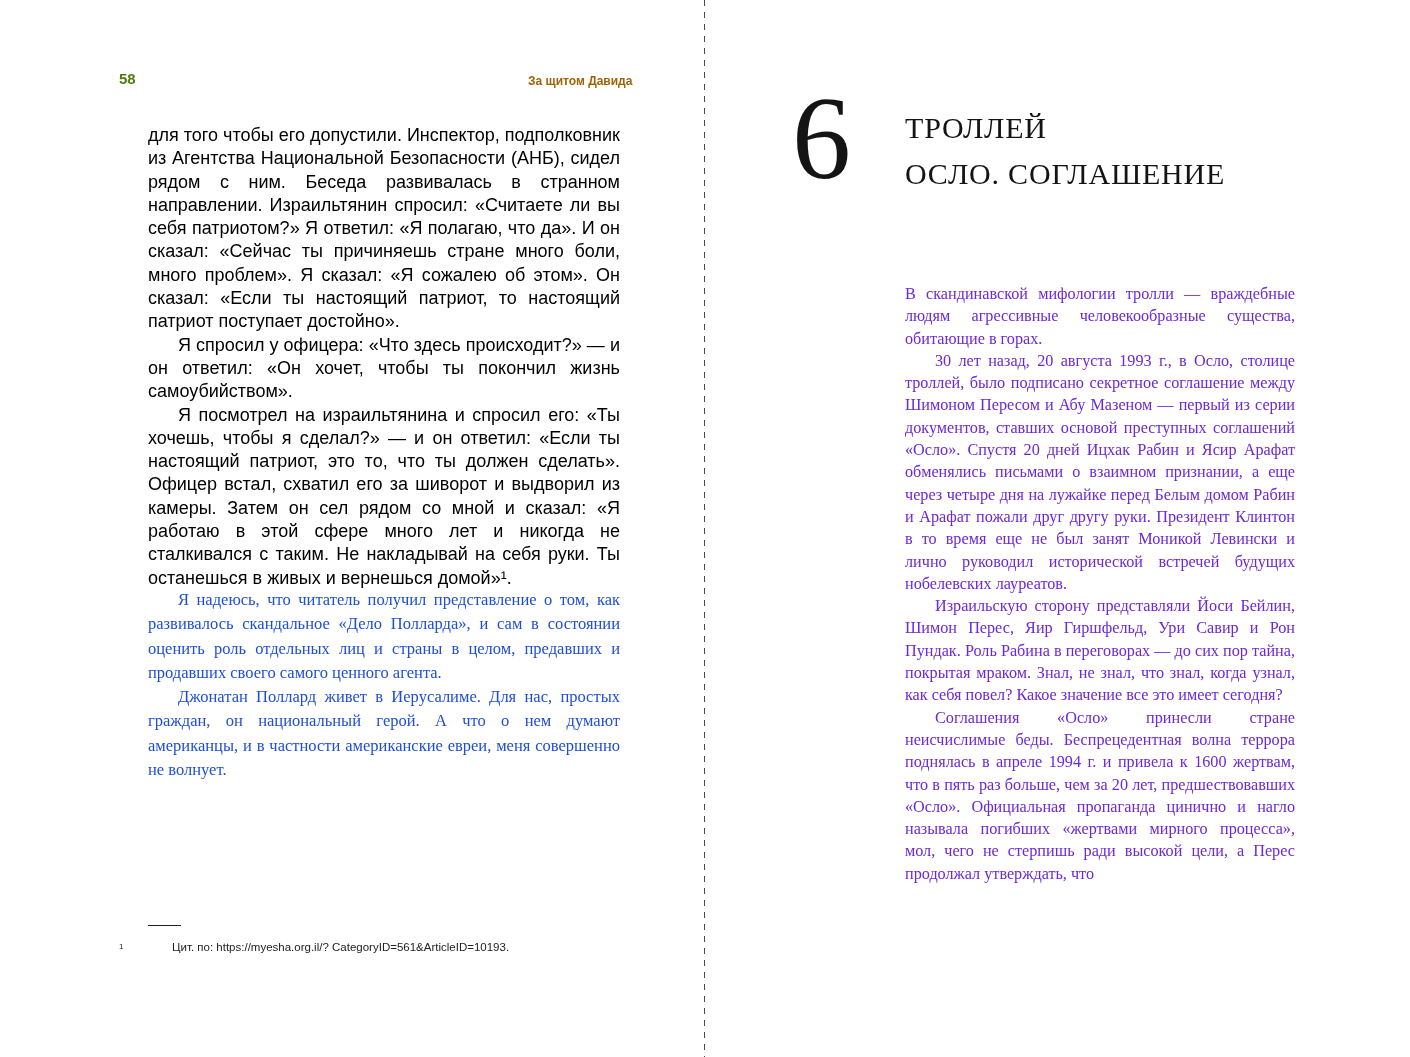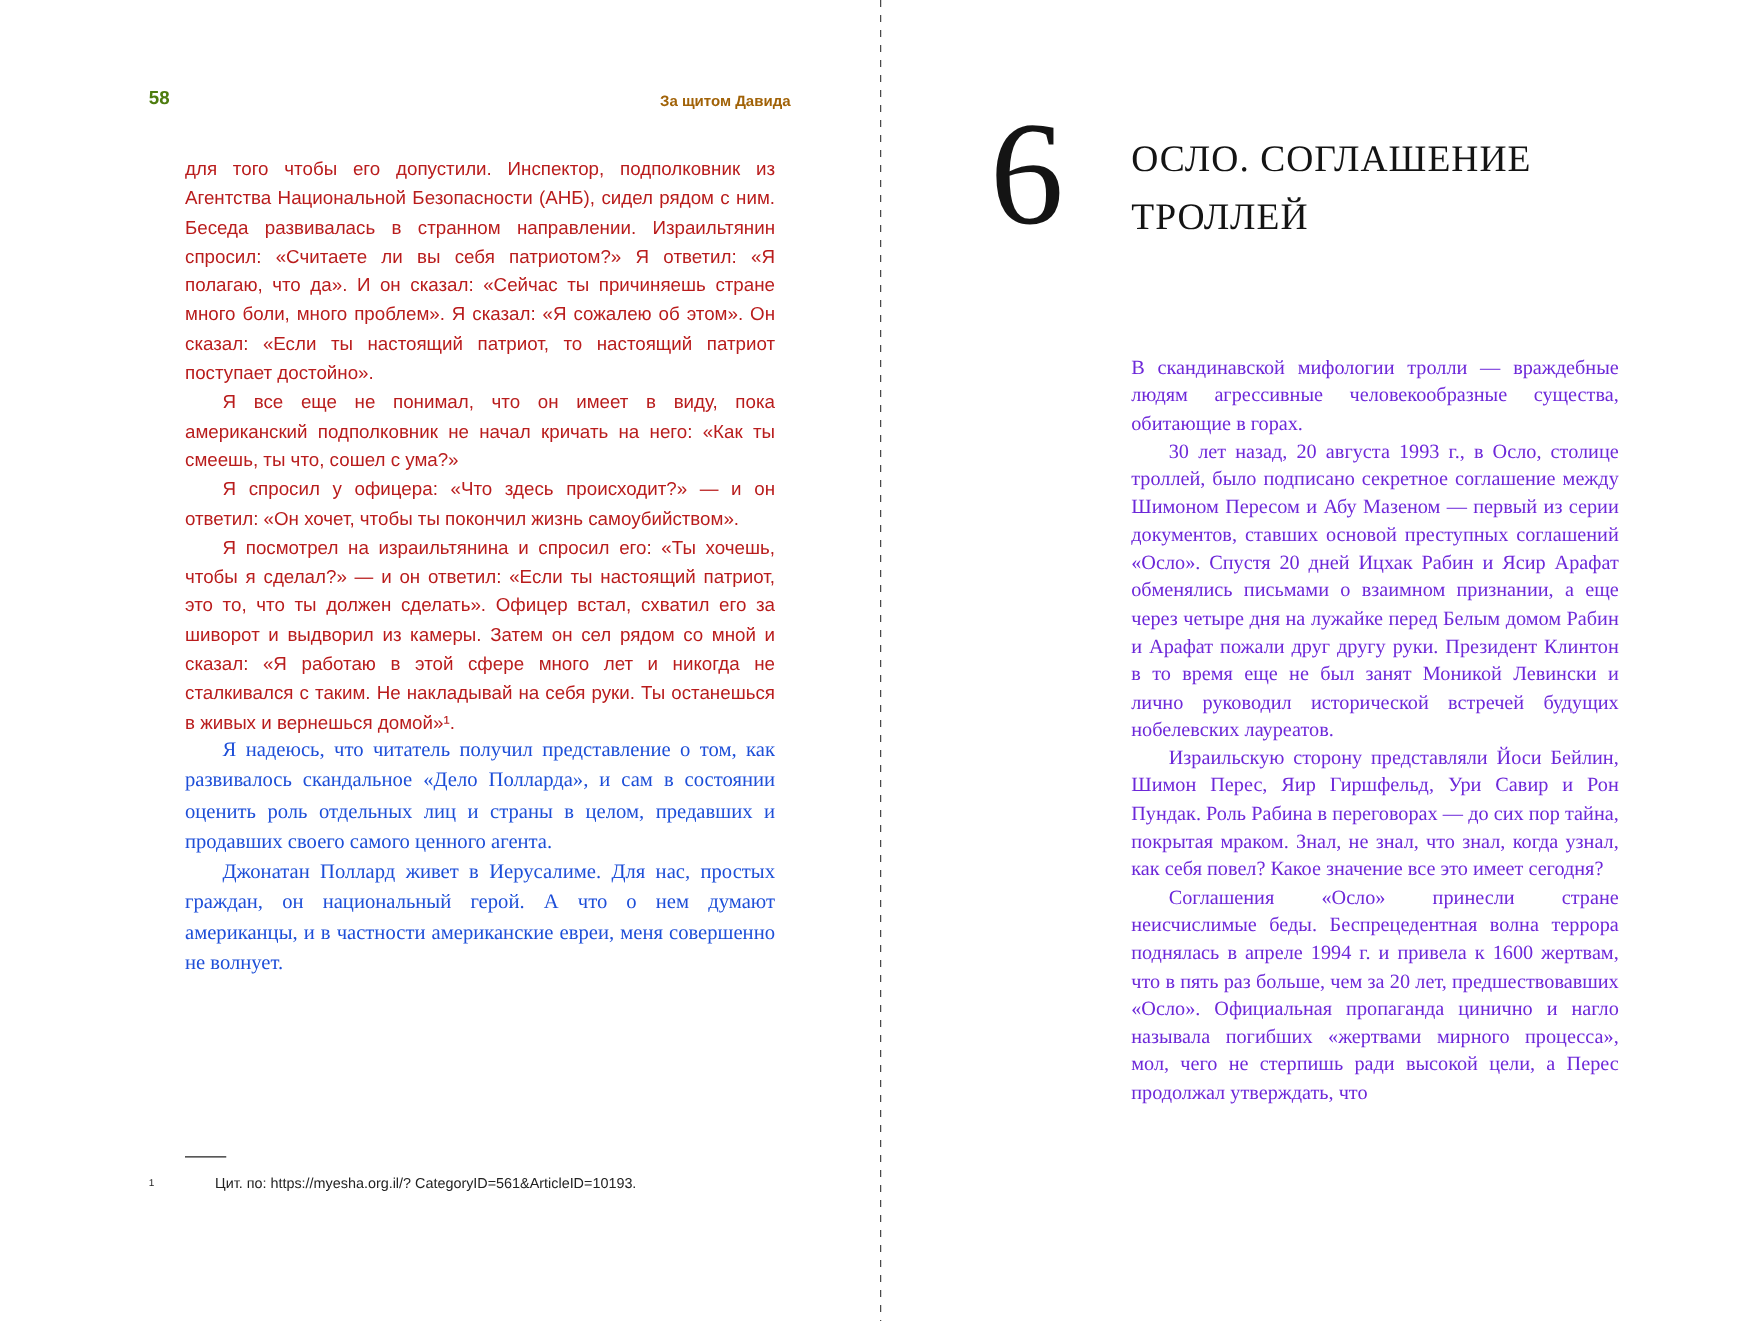--- a/index.html
+++ b/index.html
@@ -29,22 +29,22 @@
     font-weight: 700; font-size: 15px; color: #4d7c0f;
   }
   .lp-running {
     position: absolute; left: 528px; top: 74px;
     font-family: "Liberation Sans", sans-serif;
     font-weight: 700; font-size: 12px; color: #a16207;
   }
   .lp-quote {
     position: absolute; left: 148px; top: 124px; width: 472px;
     font-family: "Liberation Sans", sans-serif;
-    font-size: 15px; line-height: 23.3px;
-    text-align: justify; color: #b91c1c;
+    font-size: 18px; line-height: 23.3px;
+    text-align: justify; color: #000000;
   }
   .lp-quote p.indent { text-indent: 30px; }
   .lp-body {
     position: absolute; left: 148px; top: 588px; width: 472px;
     font-family: "Liberation Serif", serif;
     font-size: 16.5px; line-height: 24.3px;
     text-align: justify; color: #1d4ed8;
   }
   .lp-body p { text-indent: 30px; }
   .fn-rule {
@@ -89,43 +89,42 @@
 <div class="spread">
 
   <div class="divider"></div>
 
   <div>
     <div class="lp-pagenum">58</div>
     <div class="lp-running">За щитом Давида</div>
 
     <div class="lp-quote">
       <p>для того чтобы его допустили. Инспектор, подполковник из Агентства Национальной Безопасности (АНБ), сидел рядом с ним. Беседа развивалась в странном направлении. Израильтянин спросил: «Считаете ли вы себя патриотом?» Я ответил: «Я полагаю, что да». И он сказал: «Сейчас ты причиняешь стране много боли, много проблем». Я сказал: «Я сожалею об этом». Он сказал: «Если ты настоящий патриот, то настоящий патриот поступает достойно».</p>
-      <p class="indent">Я все еще не понимал, что он имеет в виду, пока американский подполковник не начал кричать на него: «Как ты смеешь, ты что, сошел с ума?»</p>
       <p class="indent">Я спросил у офицера: «Что здесь происходит?» — и он ответил: «Он хочет, чтобы ты покончил жизнь самоубийством».</p>
       <p class="indent">Я посмотрел на израильтянина и спросил его: «Ты хочешь, чтобы я сделал?» — и он ответил: «Если ты настоящий патриот, это то, что ты должен сделать». Офицер встал, схватил его за шиворот и выдворил из камеры. Затем он сел рядом со мной и сказал: «Я работаю в этой сфере много лет и никогда не сталкивался с таким. Не накладывай на себя руки. Ты останешься в живых и вернешься домой»¹.</p>
     </div>
 
     <div class="lp-body">
       <p>Я надеюсь, что читатель получил представление о том, как развивалось скандальное «Дело Полларда», и сам в состоянии оценить роль отдельных лиц и страны в целом, предавших и продавших своего самого ценного агента.</p>
       <p>Джонатан Поллард живет в Иерусалиме. Для нас, простых граждан, он национальный герой. А что о нем думают американцы, и в частности американские евреи, меня совершенно не волнует.</p>
     </div>
 
     <div class="fn-rule"></div>
     <div class="lp-footnote">
       <span class="fn-marker">1</span>
       <span class="fn-text">Цит. по: https://myesha.org.il/? CategoryID=561&amp;ArticleID=10193.</span>
     </div>
   </div>
 
   <div>
     <div class="rp-chapnum">6</div>
 
     <div class="rp-title">
+      <div>ТРОЛЛЕЙ</div>
       <div>ОСЛО. СОГЛАШЕНИЕ</div>
-      <div>ТРОЛЛЕЙ</div>
     </div>
 
     <div class="rp-body">
       <p>В скандинавской мифологии тролли — враждебные людям агрессивные человекообразные существа, обитающие в горах.</p>
       <p class="indent">30 лет назад, 20 августа 1993 г., в Осло, столице троллей, было подписано секретное соглашение между Шимоном Пересом и Абу Мазеном — первый из серии документов, ставших основой преступных соглашений «Осло». Спустя 20 дней Ицхак Рабин и Ясир Арафат обменялись письмами о взаимном признании, а еще через четыре дня на лужайке перед Белым домом Рабин и Арафат пожали друг другу руки. Президент Клинтон в то время еще не был занят Моникой Левински и лично руководил исторической встречей будущих нобелевских лауреатов.</p>
       <p class="indent">Израильскую сторону представляли Йоси Бейлин, Шимон Перес, Яир Гиршфельд, Ури Савир и Рон Пундак. Роль Рабина в переговорах — до сих пор тайна, покрытая мраком. Знал, не знал, что знал, когда узнал, как себя повел? Какое значение все это имеет сегодня?</p>
       <p class="indent">Соглашения «Осло» принесли стране неисчислимые беды. Беспрецедентная волна террора поднялась в апреле 1994 г. и привела к 1600 жертвам, что в пять раз больше, чем за 20 лет, предшествовавших «Осло». Официальная пропаганда цинично и нагло называла погибших «жертвами мирного процесса», мол, чего не стерпишь ради высокой цели, а Перес продолжал утверждать, что</p>
     </div>
   </div>
 

